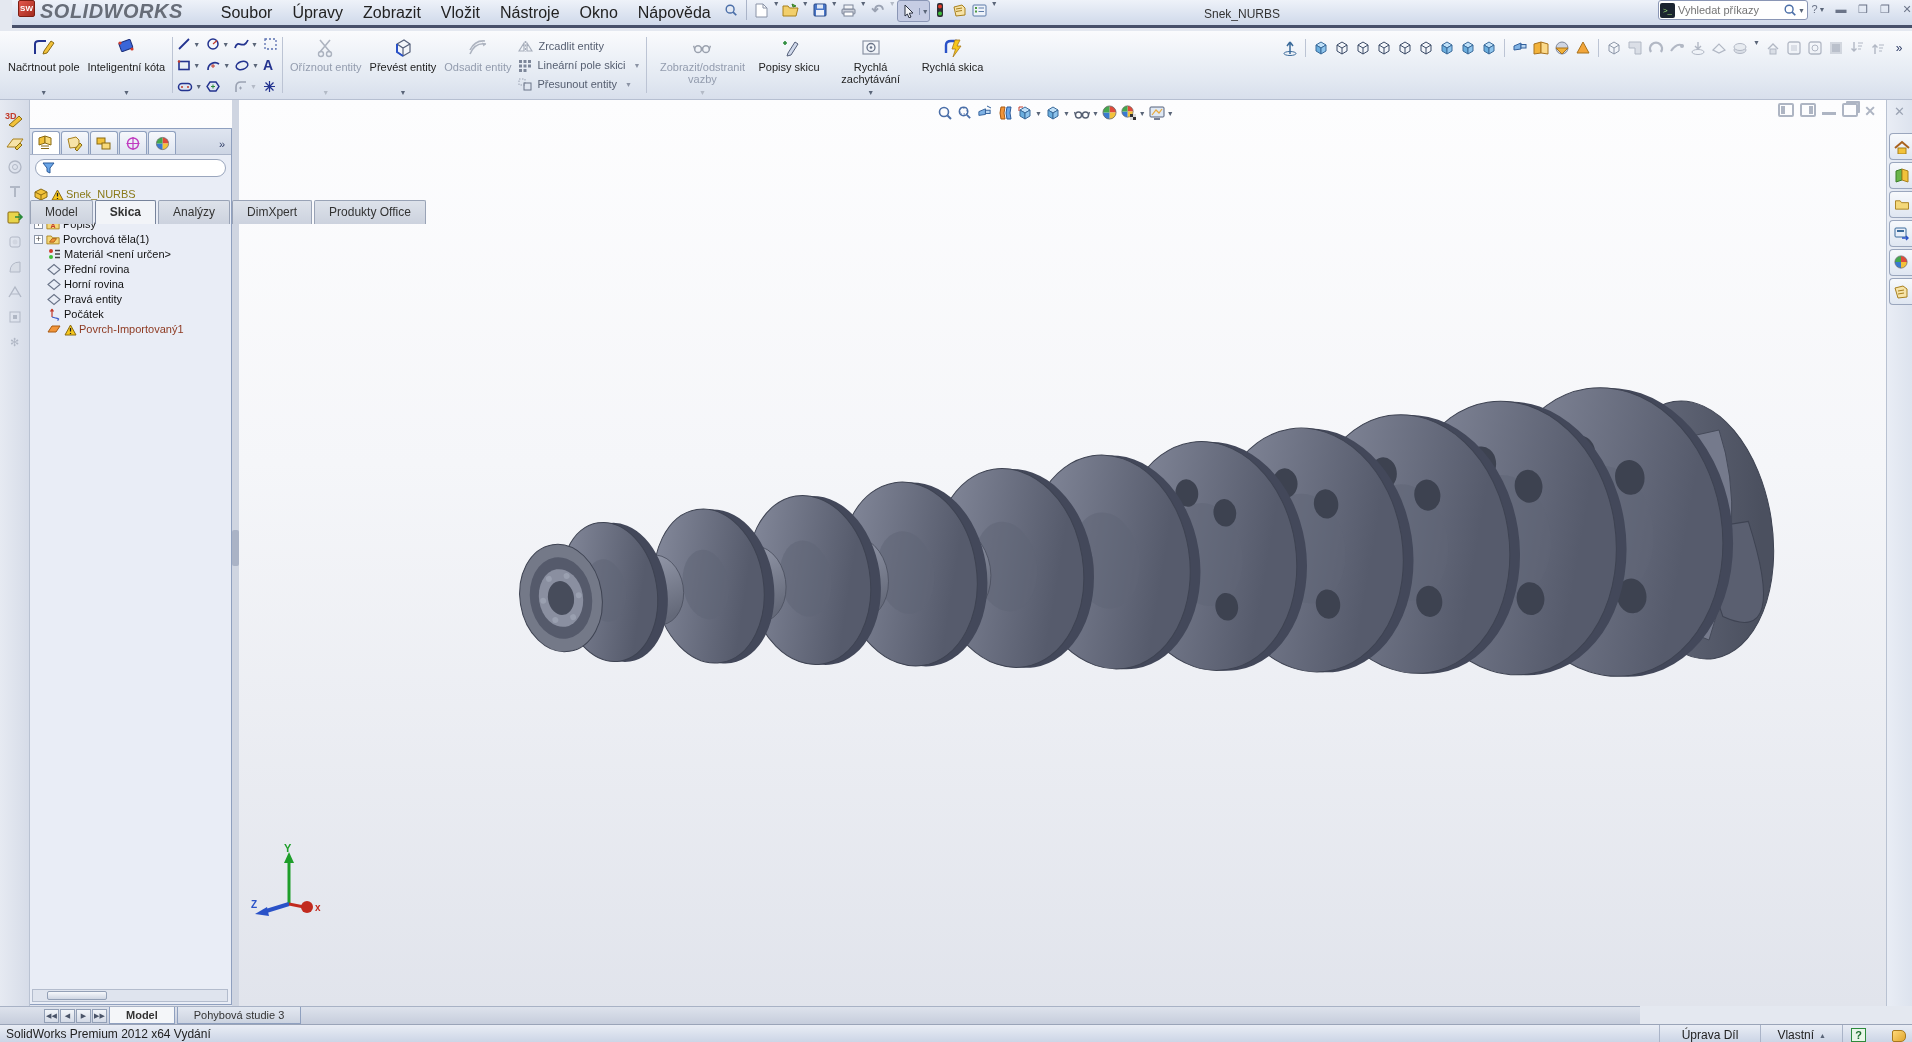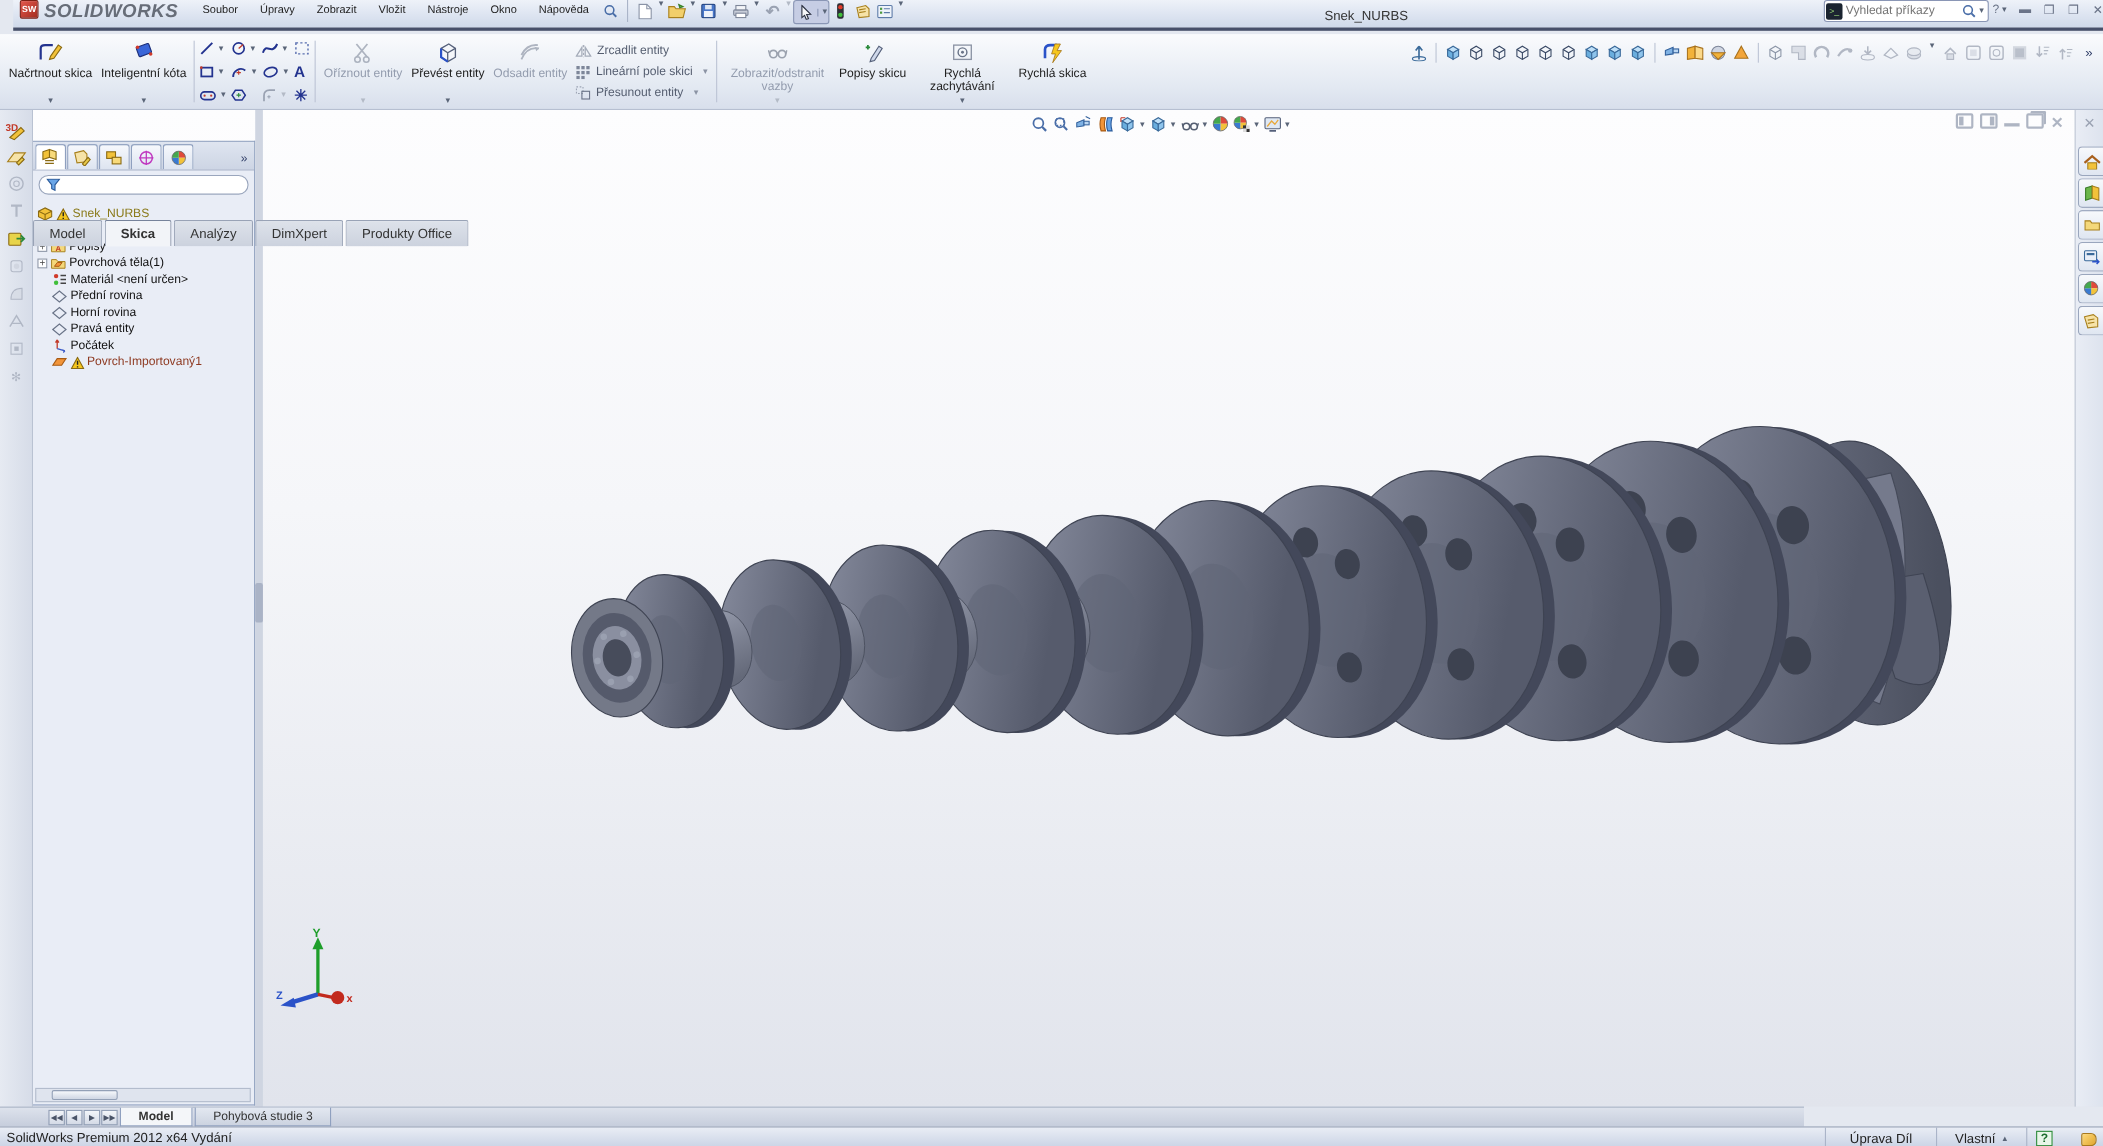--- a/index.html
+++ b/index.html
@@ -7,23 +7,23 @@
     font-family:"Liberation Sans", sans-serif; font-size:11px; color:#222; }
   body { background:#e4e8f0; position:relative; }
 
   
   #titlebar { position:absolute; left:12px; top:0; width:1912px; height:28px;
     background:linear-gradient(#eef2f9,#cfd9ea);
     border-bottom:3px solid #47506a; display:flex; align-items:flex-start; padding:0 6px; }
   .logo-cube { width:17px; height:17px; background:linear-gradient(135deg,#e2574c,#a42c1f);
     border:1px solid #7c1f14; border-radius:2px; color:#fff; font-size:8px; font-weight:bold;
     display:flex; align-items:center; justify-content:center; margin-right:5px; }
-  .logo-text { font-size:17px; font-weight:bold; font-style:italic; color:#676d78;
-    letter-spacing:.5px; margin-right:12px; }
-  .menu-item { padding:4px 10px; font-size:10px; color:#222; cursor:default; }
+  .logo-text { font-size:20px; font-weight:bold; font-style:italic; color:#676d78;
+    letter-spacing:.5px; margin-right:28px; }
+  .menu-item { padding:4px 10px; font-size:16px; color:#222; cursor:default; }
   .tb-sep { width:1px; height:20px; background:#aab4c8; margin:0 5px; }
   .qico { width:20px; height:20px; display:flex; align-items:center; justify-content:center; }
   .qcaret { font-size:7px; color:#5a6578; width:9px; text-align:center; }
   .pressed-box { display:flex; align-items:center; background:#c6cde4;
     border:1px solid #8a96b5; border-radius:3px; padding:0 1px; height:22px; }
   #doc-title { position:absolute; left:1120px; top:7px; width:220px; text-align:center;
     font-size:12px; color:#333; }
   #search-box { margin-left:auto; display:flex; align-items:center; background:#fff;
     border:1px solid #8a96b5; border-radius:3px; height:20px; width:150px; padding:1px; }
   #search-box input { border:none; outline:none; flex:1; font-size:11px; color:#555;
@@ -287,21 +287,21 @@
 </div>
 
 <div id="cmdbar">
   <div class="bigbtn">
     <div class="bicon">
       <svg width="24" height="22">
           <path d="M3 17 L3 7 Q3 4 7 4 L14 4" fill="none" stroke="#23338f" stroke-width="2"></path>
           <path d="M12 14 L19 4 L22 6 L15 16 L11 17 Z" fill="#f2c23a" stroke="#8a6a12"></path>
         </svg>
     </div>
-    <div class="blabel">Načrtnout skica</div>
+    <div class="blabel">Načrtnout pole</div>
     <div class="bcaret">▼</div>
   </div>
   <div class="bigbtn">
     <div class="bicon">
       <svg width="22" height="22">
           <rect x="5" y="4" width="12" height="9" rx="1" transform="rotate(-20 11 9)" fill="#3a66d8" stroke="#1d2f7a"></rect>
           <circle cx="5" cy="6" r="1.6" fill="#d03a2a"></circle>
           <circle cx="17" cy="12" r="1.6" fill="#d03a2a"></circle>
         </svg>
     </div>

